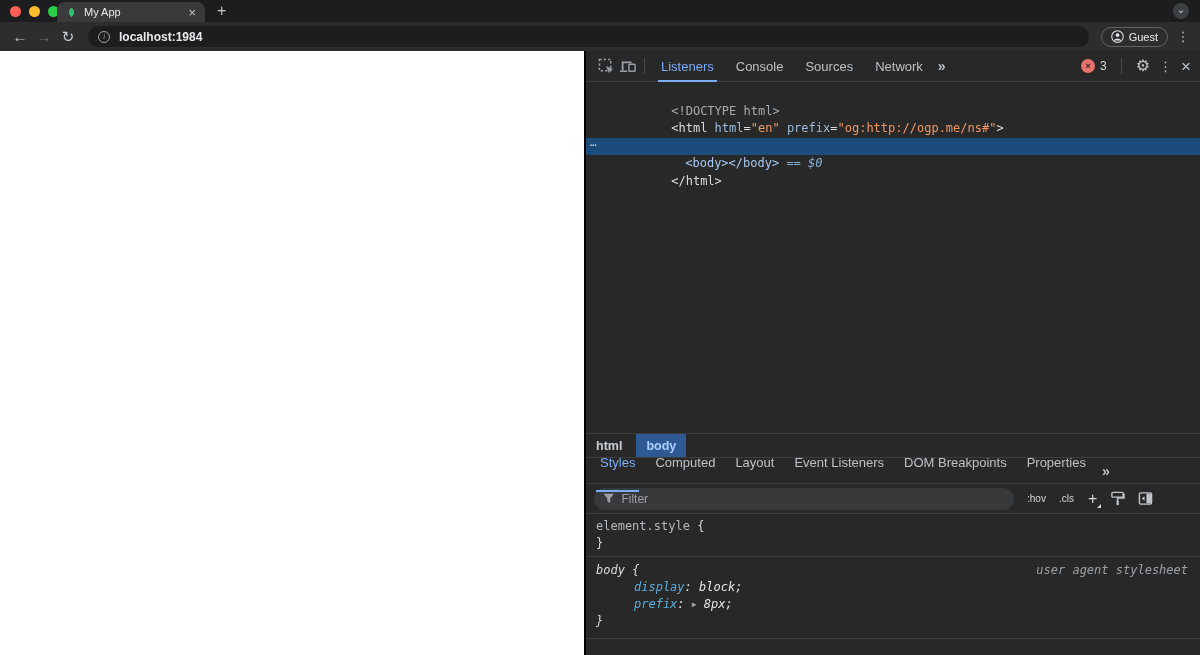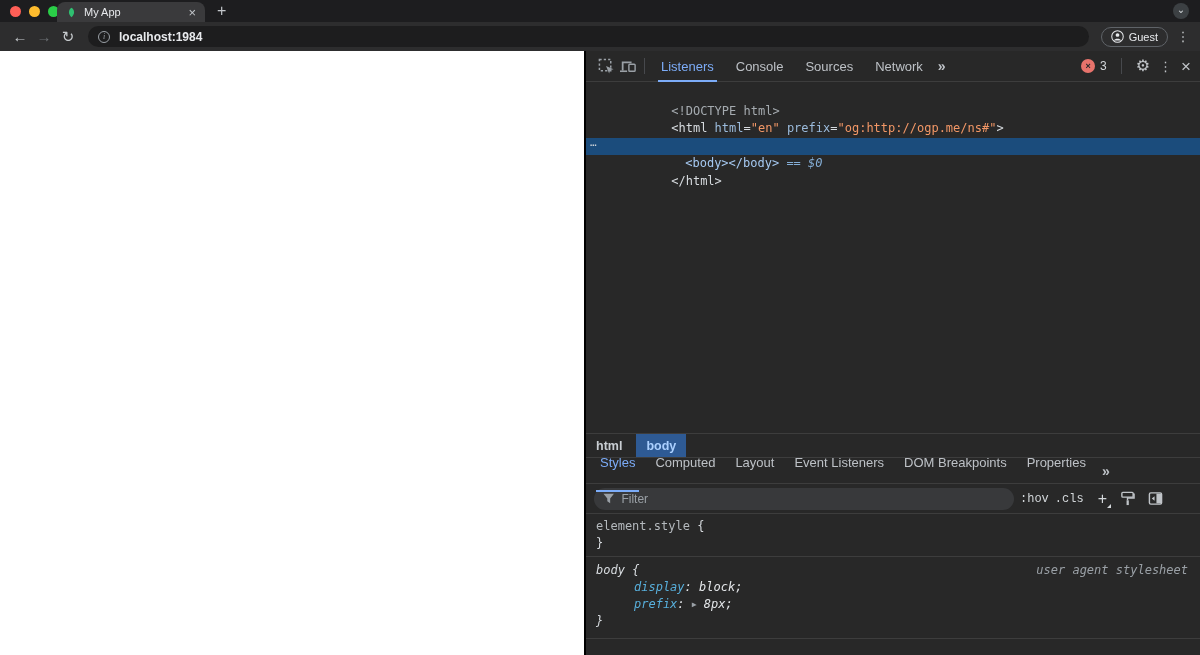--- a/index.html
+++ b/index.html
@@ -93,21 +93,21 @@
   .sb-more { color:#bdc1c6; font-size:14px; letter-spacing:-2px; font-weight:bold; padding:0 6px; }
 
   
   .filter-row { height:30px; flex:none; display:flex; align-items:center; padding:0 8px;
                 border-bottom:1px solid #3d3d3d; }
   .filter-pill { width:420px; height:22px; background:#38393b; border-radius:11px; display:flex;
                  align-items:center; padding:0 9px; gap:7px; flex:none; }
   .filter-input { background:transparent; border:none; outline:none; color:#d3d7da; font-size:12px; width:100%;
                   font-family:"Liberation Sans", sans-serif; }
   .filter-input::placeholder { color:#9aa0a6; opacity:1; }
-  .pseudo { font-family:Liberation Mono, monospace; font-size:12px; color:#d3d7da; margin-left:6px; flex:none; }
+  .pseudo { font-family:Liberation Sans, sans-serif; font-size:10px; color:#d3d7da; margin-left:13px; flex:none; }
   .plus-btn { font-size:16px; color:#d3d7da; margin-left:14px; position:relative; flex:none; line-height:16px; }
   .plus-corner { position:absolute; right:-4px; bottom:-1px; width:0; height:0;
                  border-left:4px solid transparent; border-bottom:4px solid #d3d7da; }
   .frow-icon { margin-left:13px; flex:none; display:flex; align-items:center; }
 
   
   .styles-pane { flex:1; font-family:"DejaVu Sans Mono", monospace; font-size:12px; padding-top:4px; }
   .style-line { height:17px; line-height:17px; padding:0 10px; white-space:pre; }
   .sel-gray { color:#b4b9bd; }
   .brace { color:#d7dbdf; }

